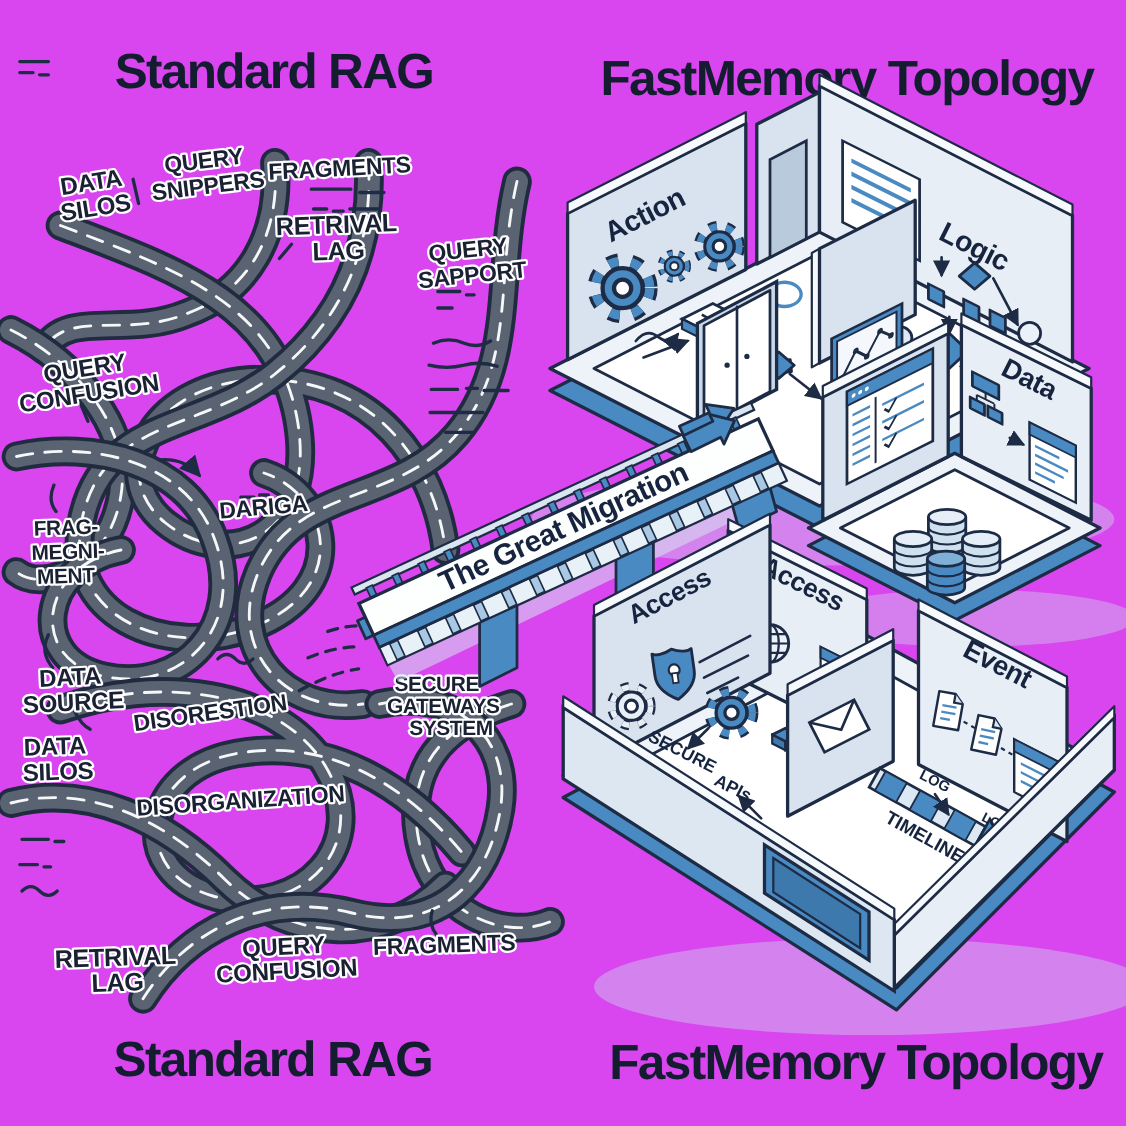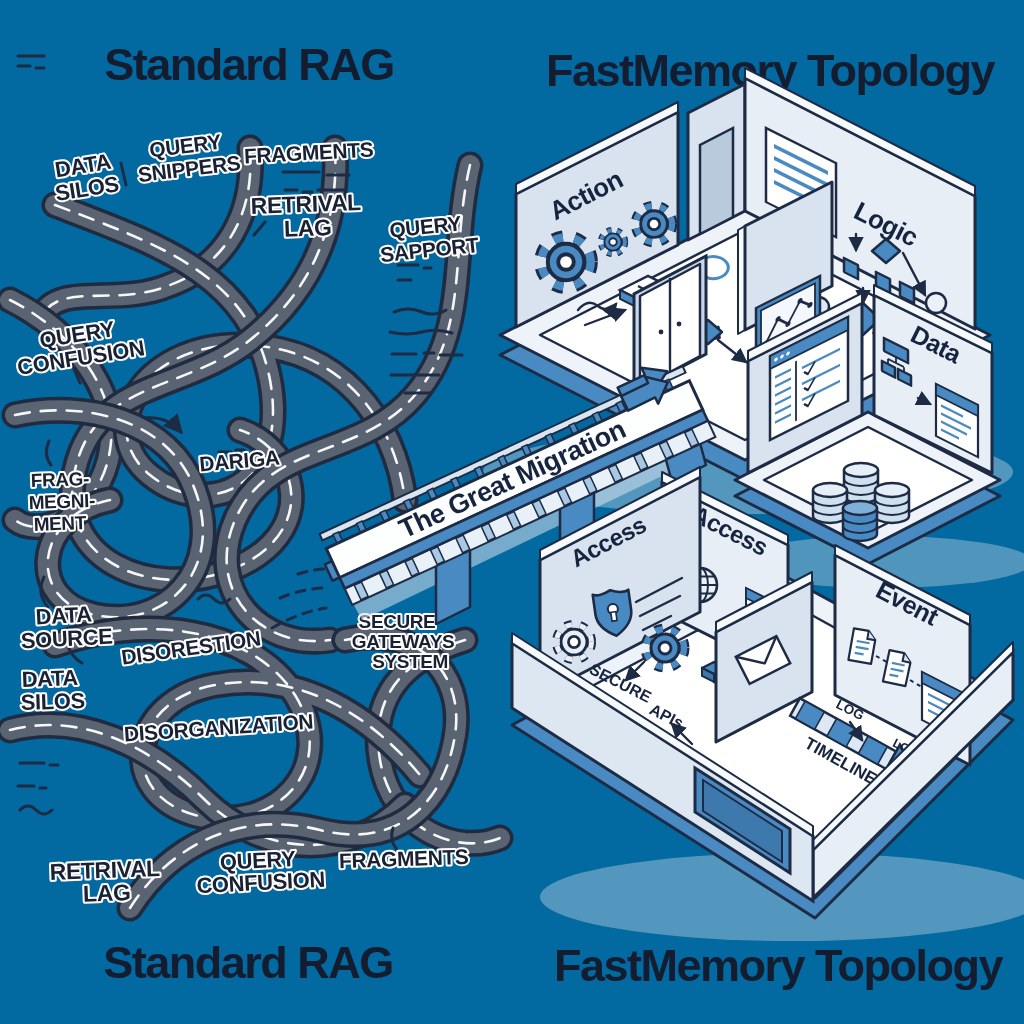--- a/index.html
+++ b/index.html
@@ -1,16 +1,16 @@
 <!DOCTYPE html>
 <html><head>
 <meta charset="utf-8">
 <style>
   html,body{margin:0;padding:0;background:#fff;}
-  #canvas{position:relative;width:1024px;height:1024px;background:#0369a1;overflow:hidden;
+  #canvas{position:relative;width:1024px;height:1024px;background:#d946ef;overflow:hidden;
           font-family:"Liberation Sans",sans-serif;text-align:right;}
   svg{display:block}
   .ttl{font:700 45px "Liberation Sans",sans-serif;fill:#141c2f;letter-spacing:-1.5px;text-anchor:middle;}
   .tl{font-weight:700;font-family:"Liberation Sans",sans-serif;fill:#1a2133;text-anchor:middle;
       letter-spacing:-.4px;paint-order:stroke;stroke:#ffffff;stroke-width:4px;stroke-linejoin:round;}
   .rl{font-weight:700;font-family:"Liberation Sans",sans-serif;fill:#16243f;text-anchor:middle;letter-spacing:-.5px;}
   .fl{font-weight:700;font-family:"Liberation Sans",sans-serif;fill:#16243f;text-anchor:middle;}
   .bridge-label{font:700 27px "Liberation Sans",sans-serif;fill:#16243f;text-anchor:middle;letter-spacing:-.5px;}
   .ro{fill:none;stroke:#202b40;stroke-width:27;stroke-linecap:round;}
   .ra{fill:none;stroke:#5a6372;stroke-width:20;stroke-linecap:round;}

